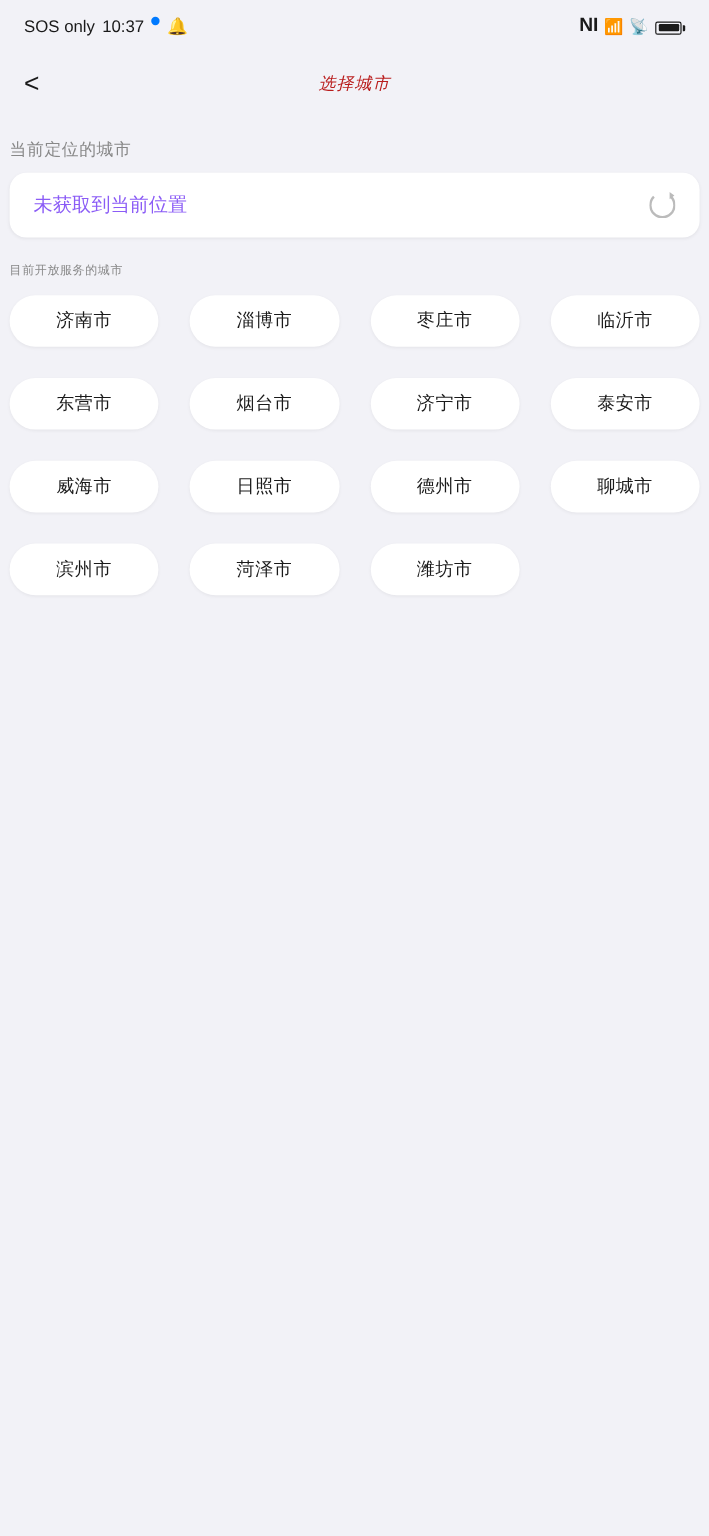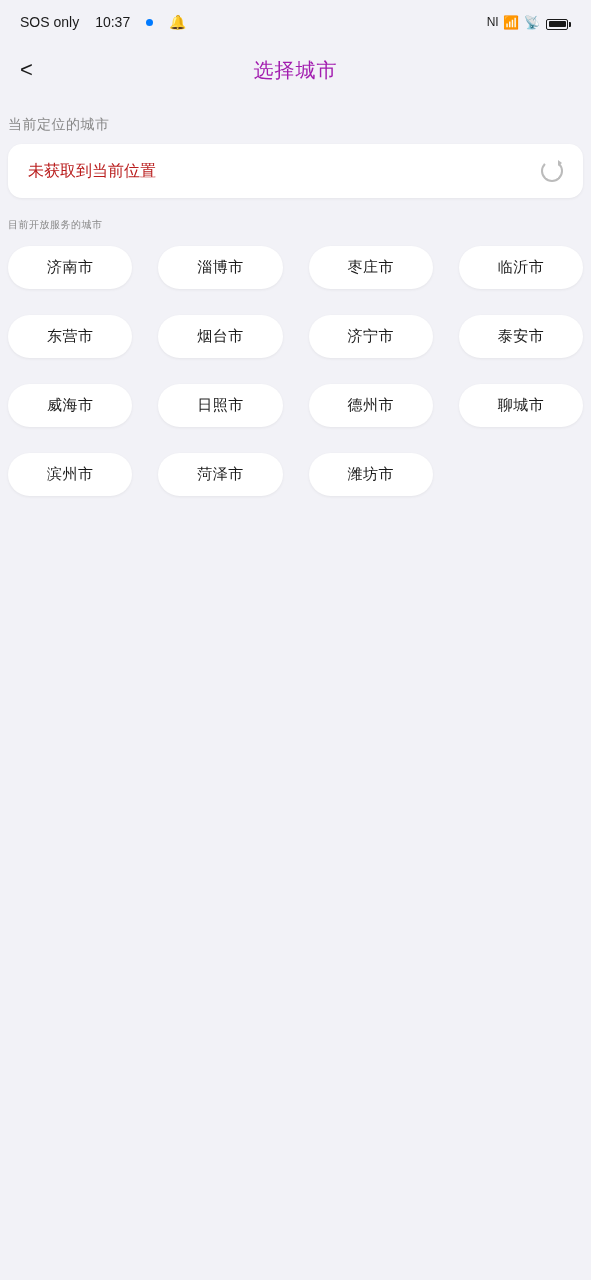--- a/index.html
+++ b/index.html
@@ -22,22 +22,22 @@
       display: flex;
       justify-content: space-between;
       align-items: center;
       padding: 8px 20px;
       background: #f2f2f7;
       height: 44px;
     }
 
     .status-left {
       display: flex;
-      align-items: center;
-      gap: 16px;
+      align-items: flex-start;
+      gap: 6px;
       font-size: 14px;
       font-weight: 500;
       color: #1a1a1a;
     }
 
     .status-dot {
       width: 7px;
       height: 7px;
       background: #007aff;
       border-radius: 50%;
@@ -99,24 +99,25 @@
       position: absolute;
       left: 20px;
       font-size: 22px;
       color: #1a1a1a;
       cursor: pointer;
       font-weight: 300;
       line-height: 1;
     }
 
     .nav-title {
-      font-size: 20px;
+      font-size: 14px;
       font-weight: 500;
-      color: #a21caf;
+      color: #b91c1c;
       letter-spacing: 1px;
+      font-style: italic;
     }
 
     
     .content {
       padding: 10px 8px;
     }
 
     
     .section-label {
       font-size: 14px;
@@ -133,21 +134,21 @@
       padding: 16px 20px;
       display: flex;
       align-items: center;
       justify-content: space-between;
       margin-bottom: 20px;
       box-shadow: 0 1px 3px rgba(0,0,0,0.06);
     }
 
     .location-text {
       font-size: 16px;
-      color: #b91c1c;
+      color: #8b5cf6;
     }
 
     .refresh-icon {
       width: 22px;
       height: 22px;
       border: 2px solid #bbb;
       border-radius: 50%;
       border-top-color: transparent;
       position: relative;
       display: flex;
@@ -197,21 +198,21 @@
 <body>
 
 <div class="status-bar">
   <div class="status-left">
     <span>SOS only</span>
     <span>10:37</span>
     <span class="status-dot"></span>
     <span class="status-bell">🔔</span>
   </div>
   <div class="status-right">
-    <span style="font-size:12px; font-weight:normal;">NI</span>
+    <span style="font-size:16px; font-weight:bold;">NI</span>
     <span style="font-size:13px;">📶</span>
     <span style="font-size:13px;">📡</span>
     <span>
       <span class="battery-icon">
         <span class="battery-body">
             <span class="battery-fill"></span>
           </span>
         <span class="battery-tip"></span>
       </span>
     </span>

